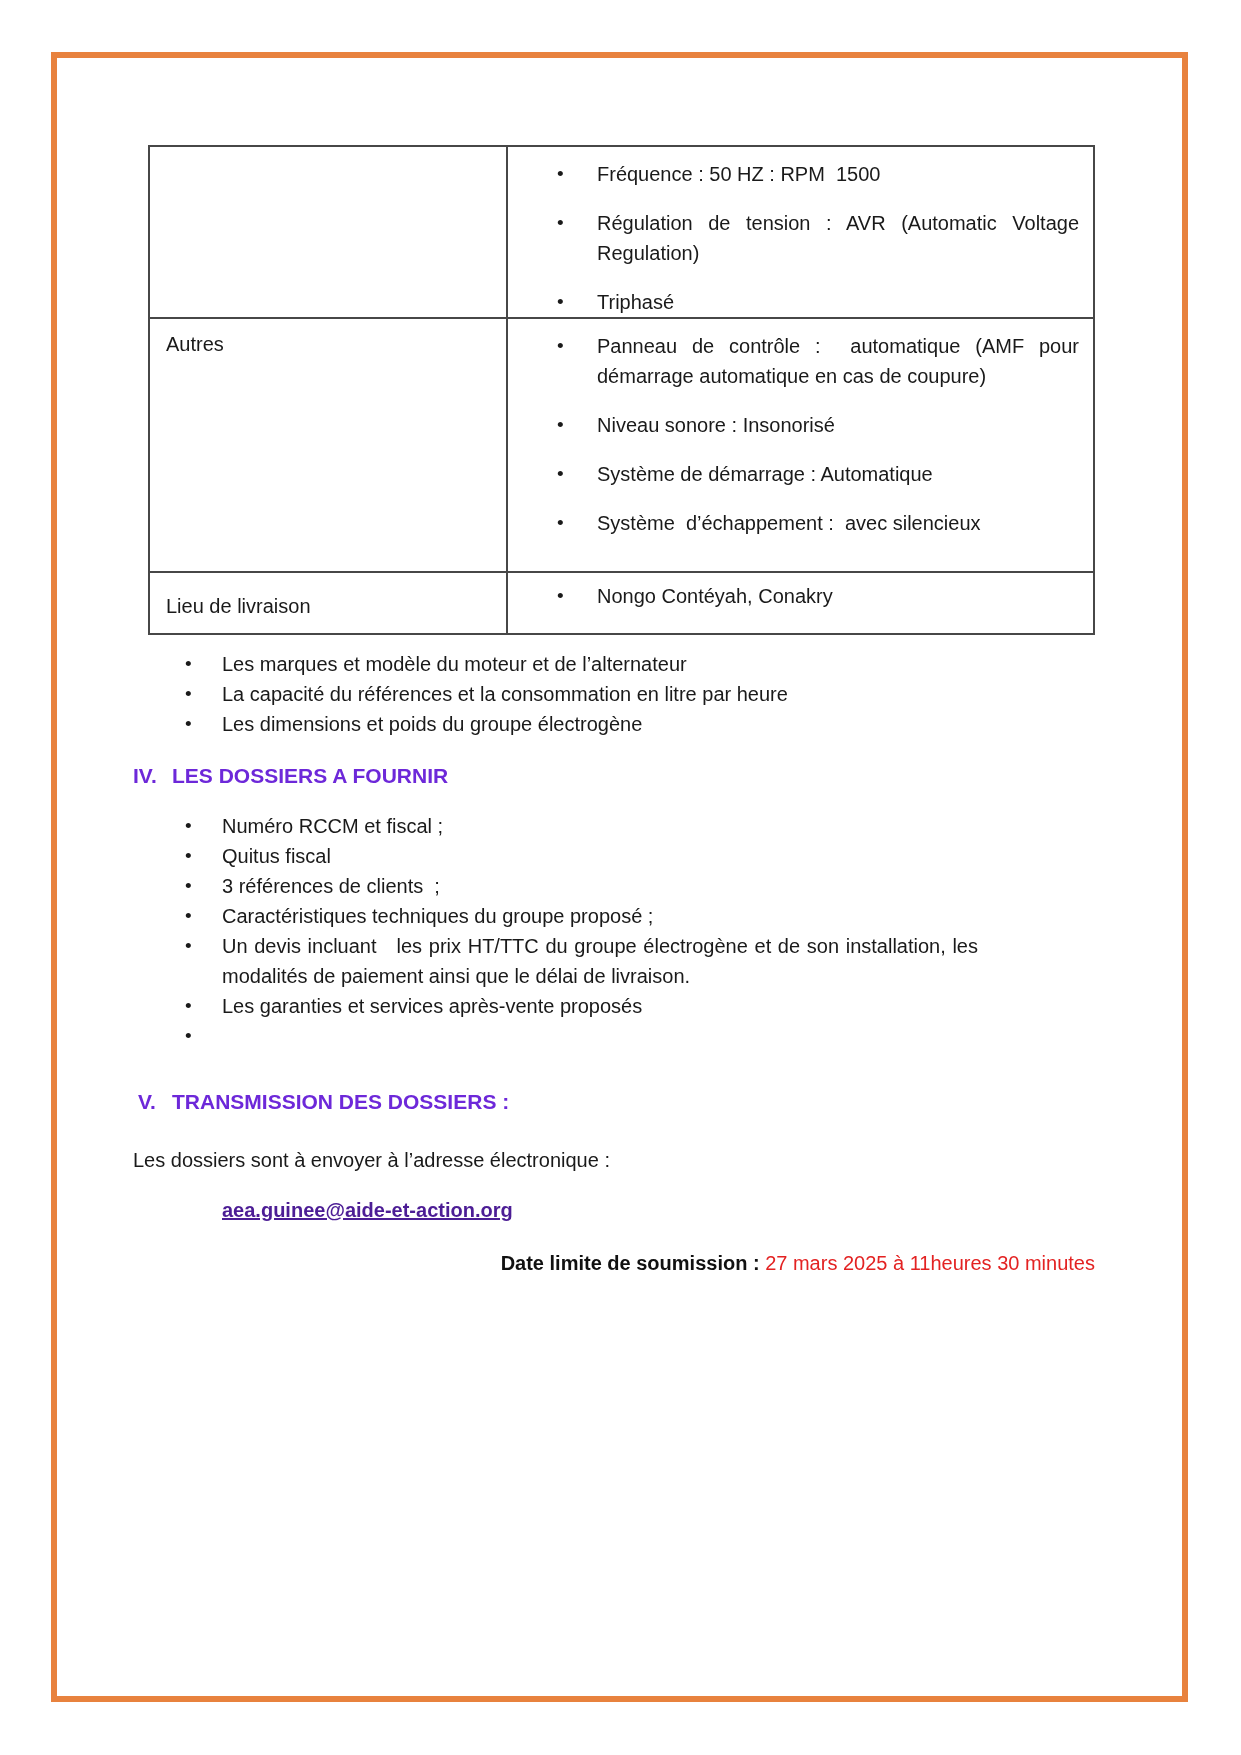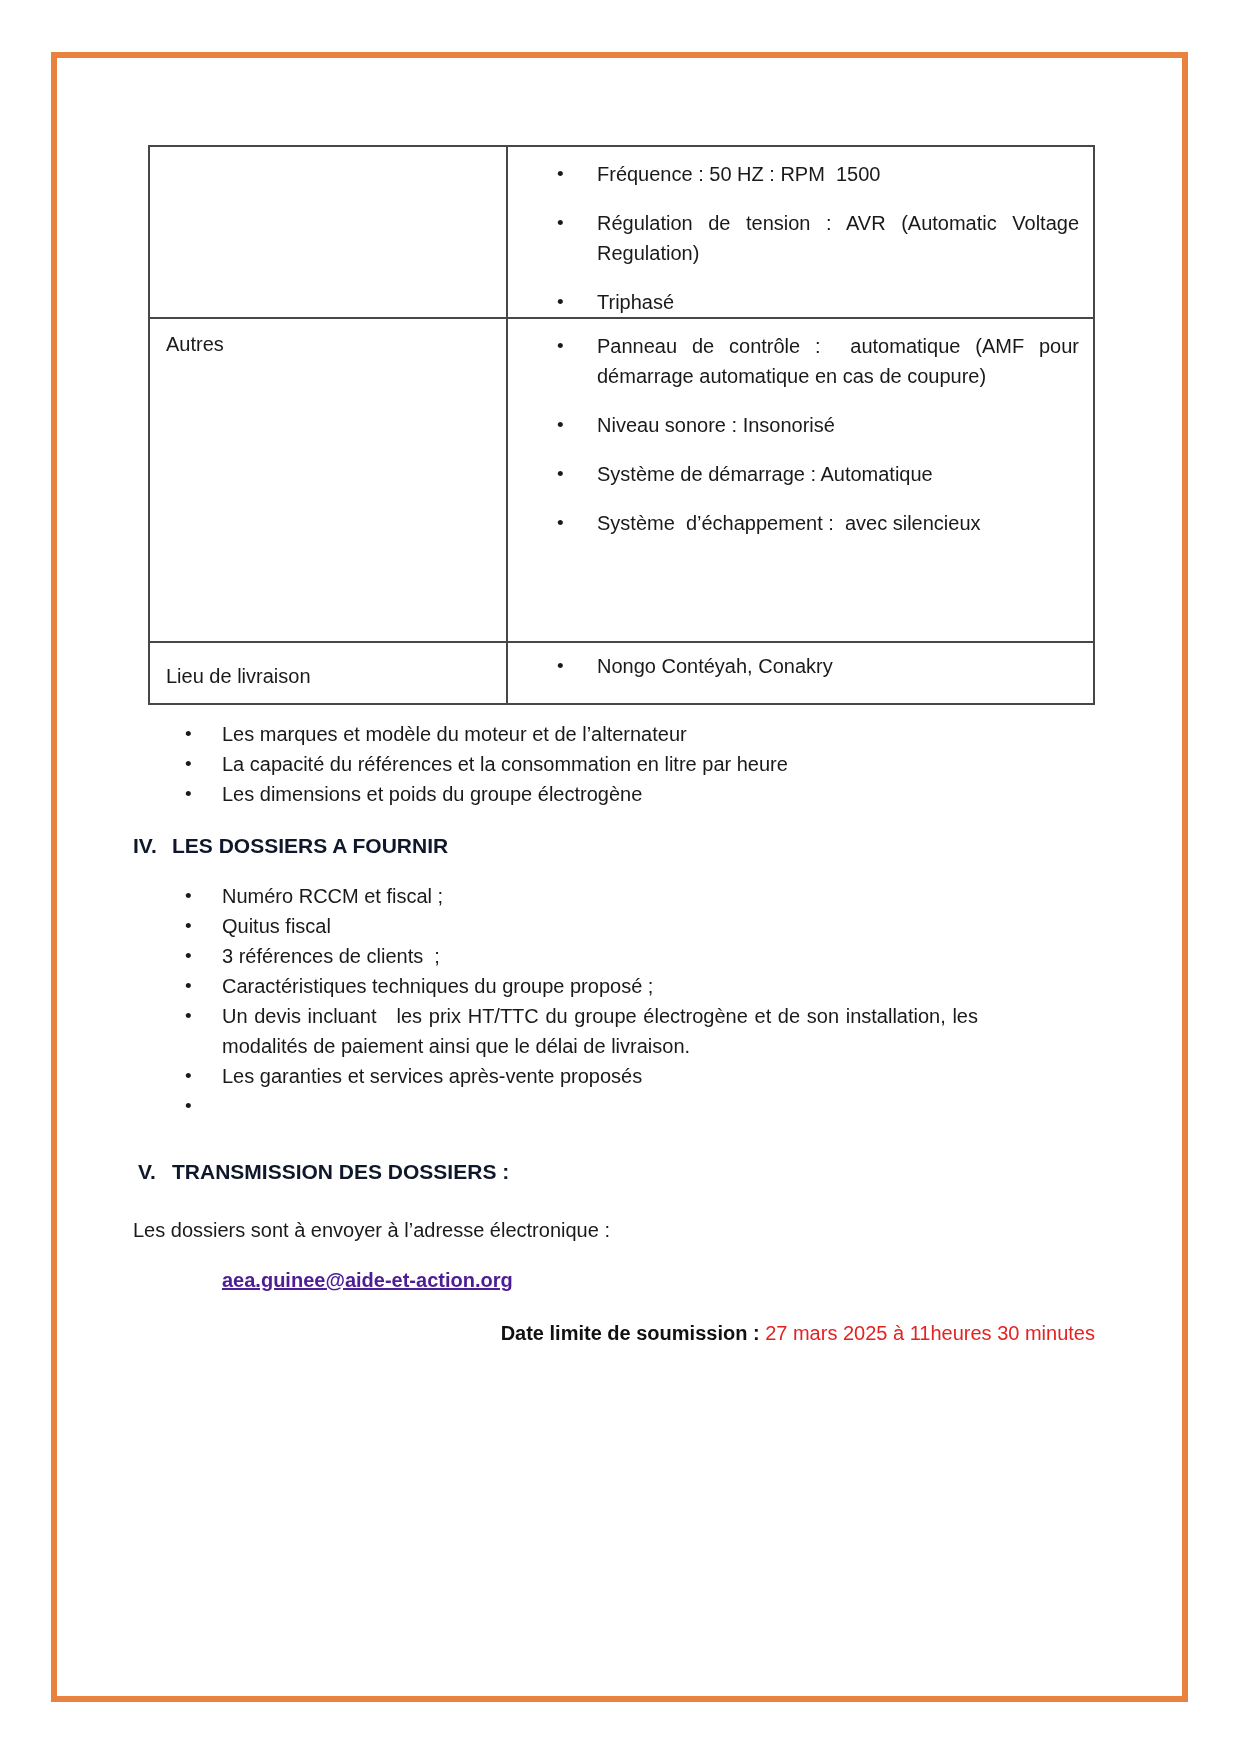--- a/index.html
+++ b/index.html
@@ -30,21 +30,21 @@
     table-layout: fixed;
   }
   table.spec td {
     border: 2px solid #474747;
     vertical-align: top;
     font-size: 20px;
   }
   td.cl { width: 358px; padding: 14px 10px 0 16px; }
   td.cr { width: 587px; padding: 12px 14px 0 0; }
   tr.r1 { height: 158px; }
-  tr.r2 { height: 324px; }
+  tr.r2 { height: 254px; }
   tr.r3 { height: 62px; }
   tr.r3 td.cl { padding-top: 22px; }
   tr.r3 td.cr { padding-top: 8px; }
   .bl { display: flex; padding-left: 49px; margin-bottom: 19px; }
   .bl:last-child { margin-bottom: 0; }
   .bm { width: 40px; flex: 0 0 40px; font-size: 19px; line-height: 30px; }
   .bt {
     flex: 1; font-size: 20px; line-height: 30px;
     text-align: justify; white-space: pre-wrap;
   }
@@ -56,21 +56,21 @@
     text-align: justify;
   }
   .ul { margin-top: 14px; width: 845px; }
   .ul .li { display: flex; padding-left: 52px; }
   .ul .li .bm { width: 37px; flex: 0 0 37px; }
   .ul .li .bt { text-align: justify; }
   .iv-list { margin-top: 20px; }
   .sec-h {
     display: flex;
     margin-top: 22px;
-    font-size: 21px; font-weight: bold; color: #0f172a;
+    font-size: 21px; font-weight: bold; color: #6d28d9;
     line-height: 30px;
   }
   .sec-h .num { width: 39px; flex: 0 0 39px; }
   .sec-h.v-h { margin-top: 36px; padding-left: 5px; }
   .sec-h.v-h .num { width: 34px; flex: 0 0 34px; }
   .send-line { margin: 28px 0 0 0; font-size: 20px; line-height: 30px; }
   .email {
     display: inline-block;
     margin: 24px 0 0 89px;
     font-size: 20px; font-weight: bold;

